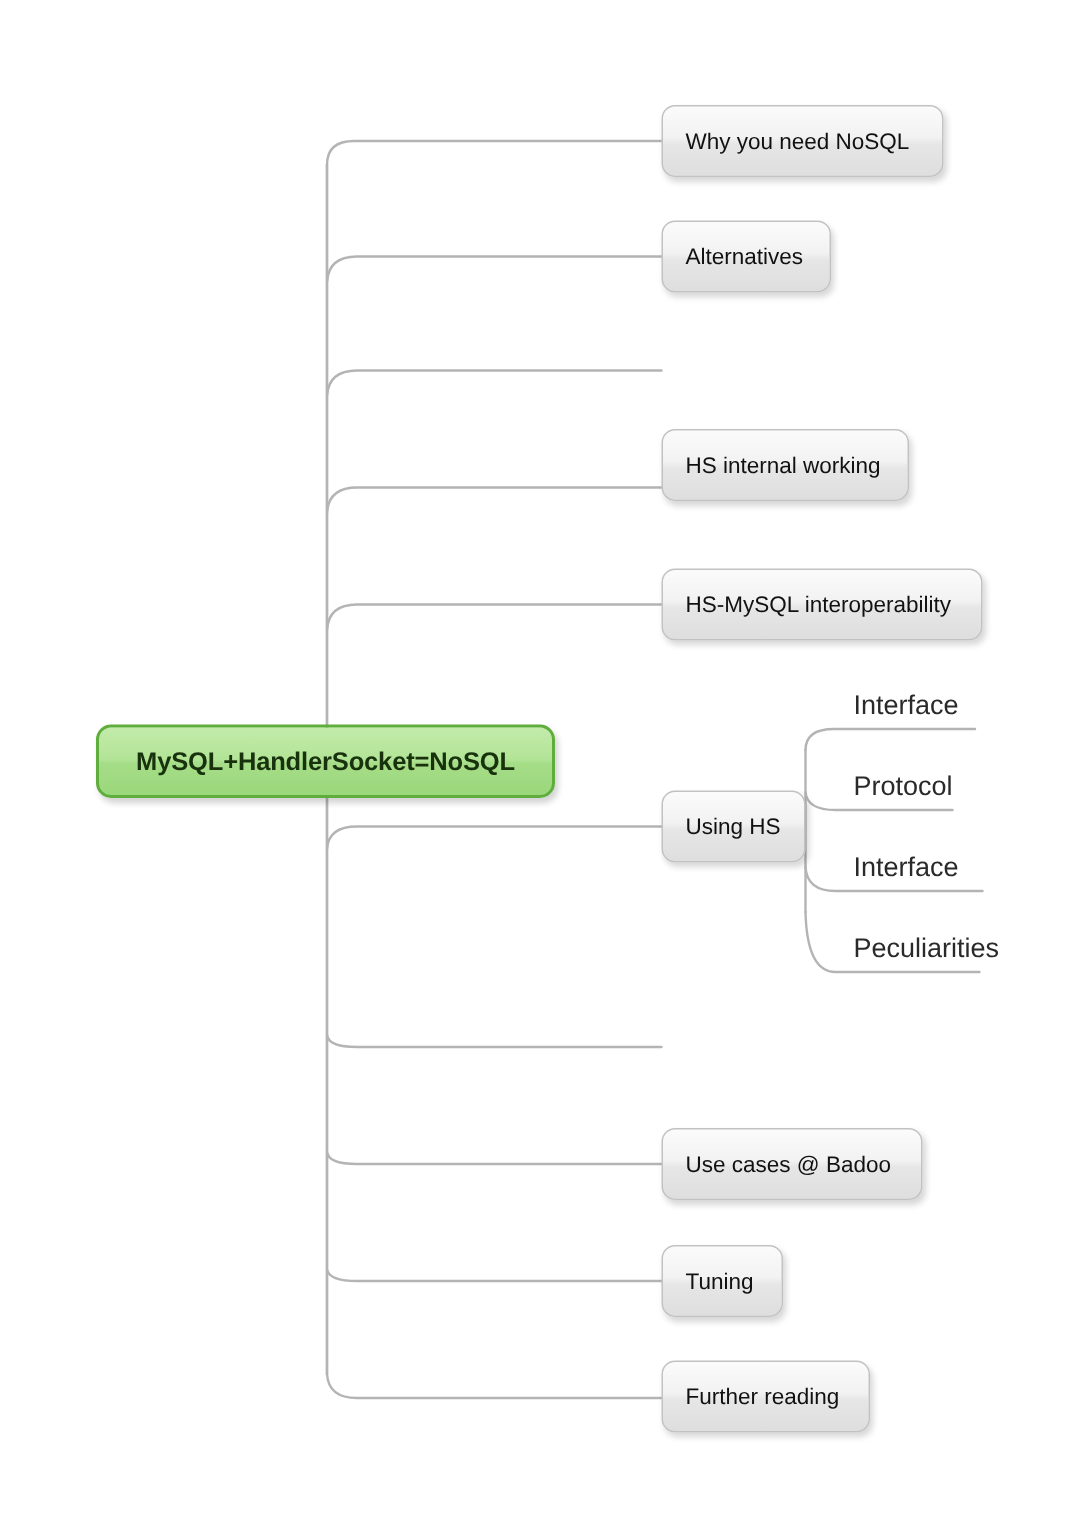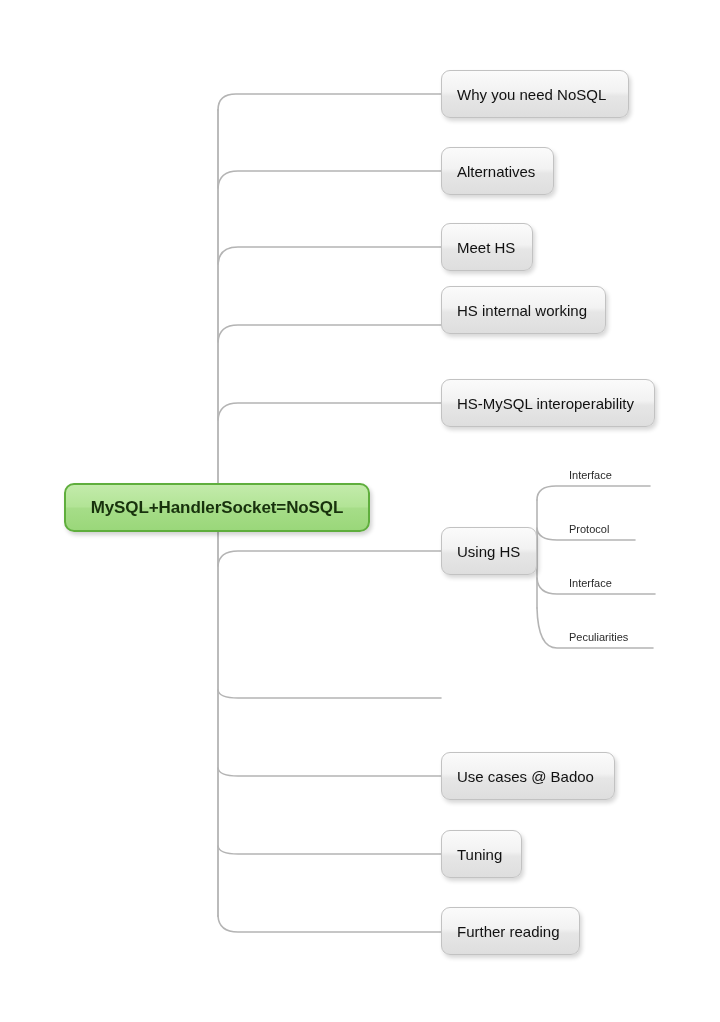--- a/index.html
+++ b/index.html
@@ -70,21 +70,21 @@
   }
 
   
   .sub-node {
     position: absolute;
     display: flex;
     align-items: flex-end;
     height: 22px;
   }
   .sub-label {
-    font-size: 11px;
+    font-size: 18px;
     color: #2a2a2a;
     white-space: nowrap;
   }
 </style>
 </head>
 <body>
 
 <div id="canvas">
 
   <svg id="connectors" viewBox="0 0 720 1022" xmlns="http://www.w3.org/2000/svg">
@@ -117,23 +117,20 @@
   </div>
 
   <div class="branch-node" style="left:441px; top:70px; width:188px;">
     <span class="branch-label">Why you need NoSQL</span>
   </div>
 
   <div class="branch-node" style="left:441px; top:147px; width:113px;align-items:center;">
     <span class="branch-label">Alternatives</span>
   </div>
 
-  <div class="branch-node" style="left:441px; top:223px; width:92px;">
-    <span class="branch-label">Meet HS</span>
-  </div>
 
   <div class="branch-node" style="left:441px; top:286px; width:165px;">
     <span class="branch-label">HS internal working</span>
   </div>
 
   <div class="branch-node" style="left:441px; top:379px; width:214px;">
     <span class="branch-label">HS-MySQL interoperability</span>
   </div>
 
   <div class="branch-node" style="left:441px; top:527px; width:96px;text-align:center;">

